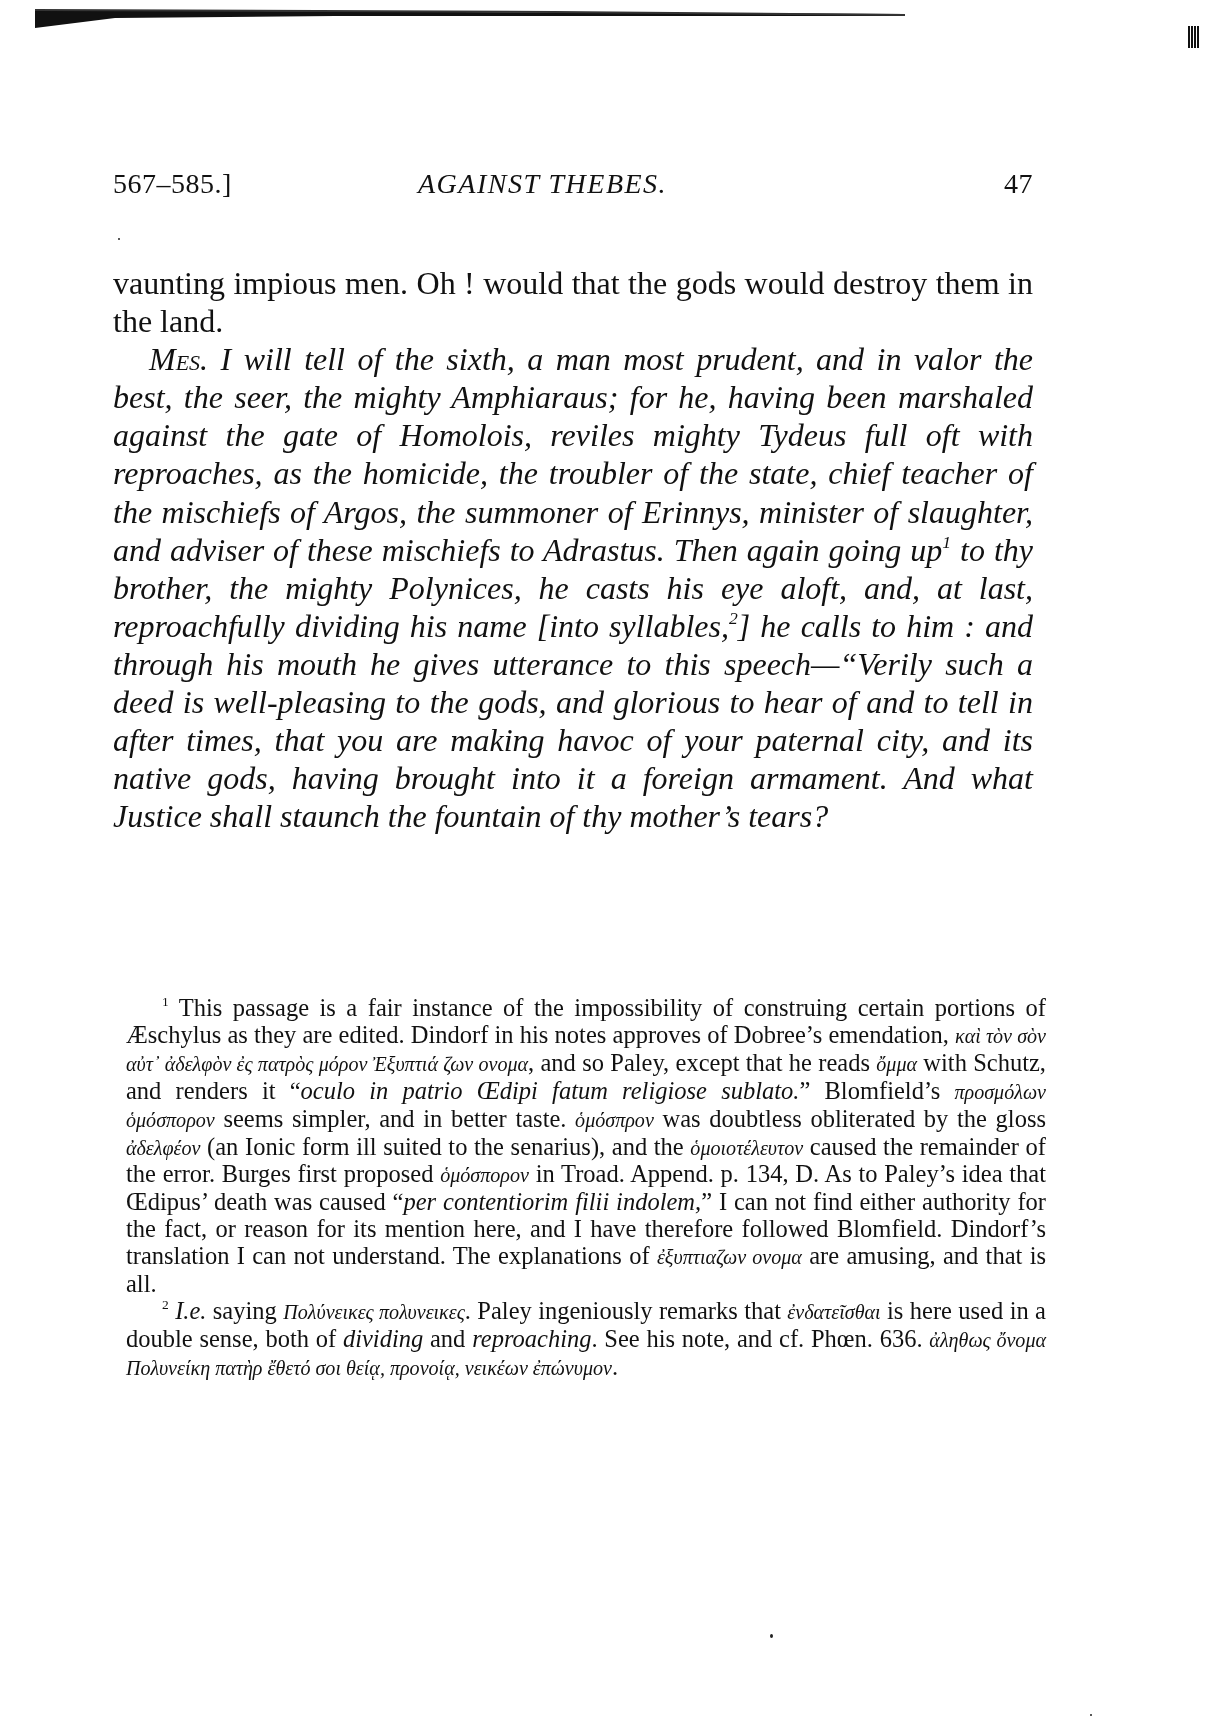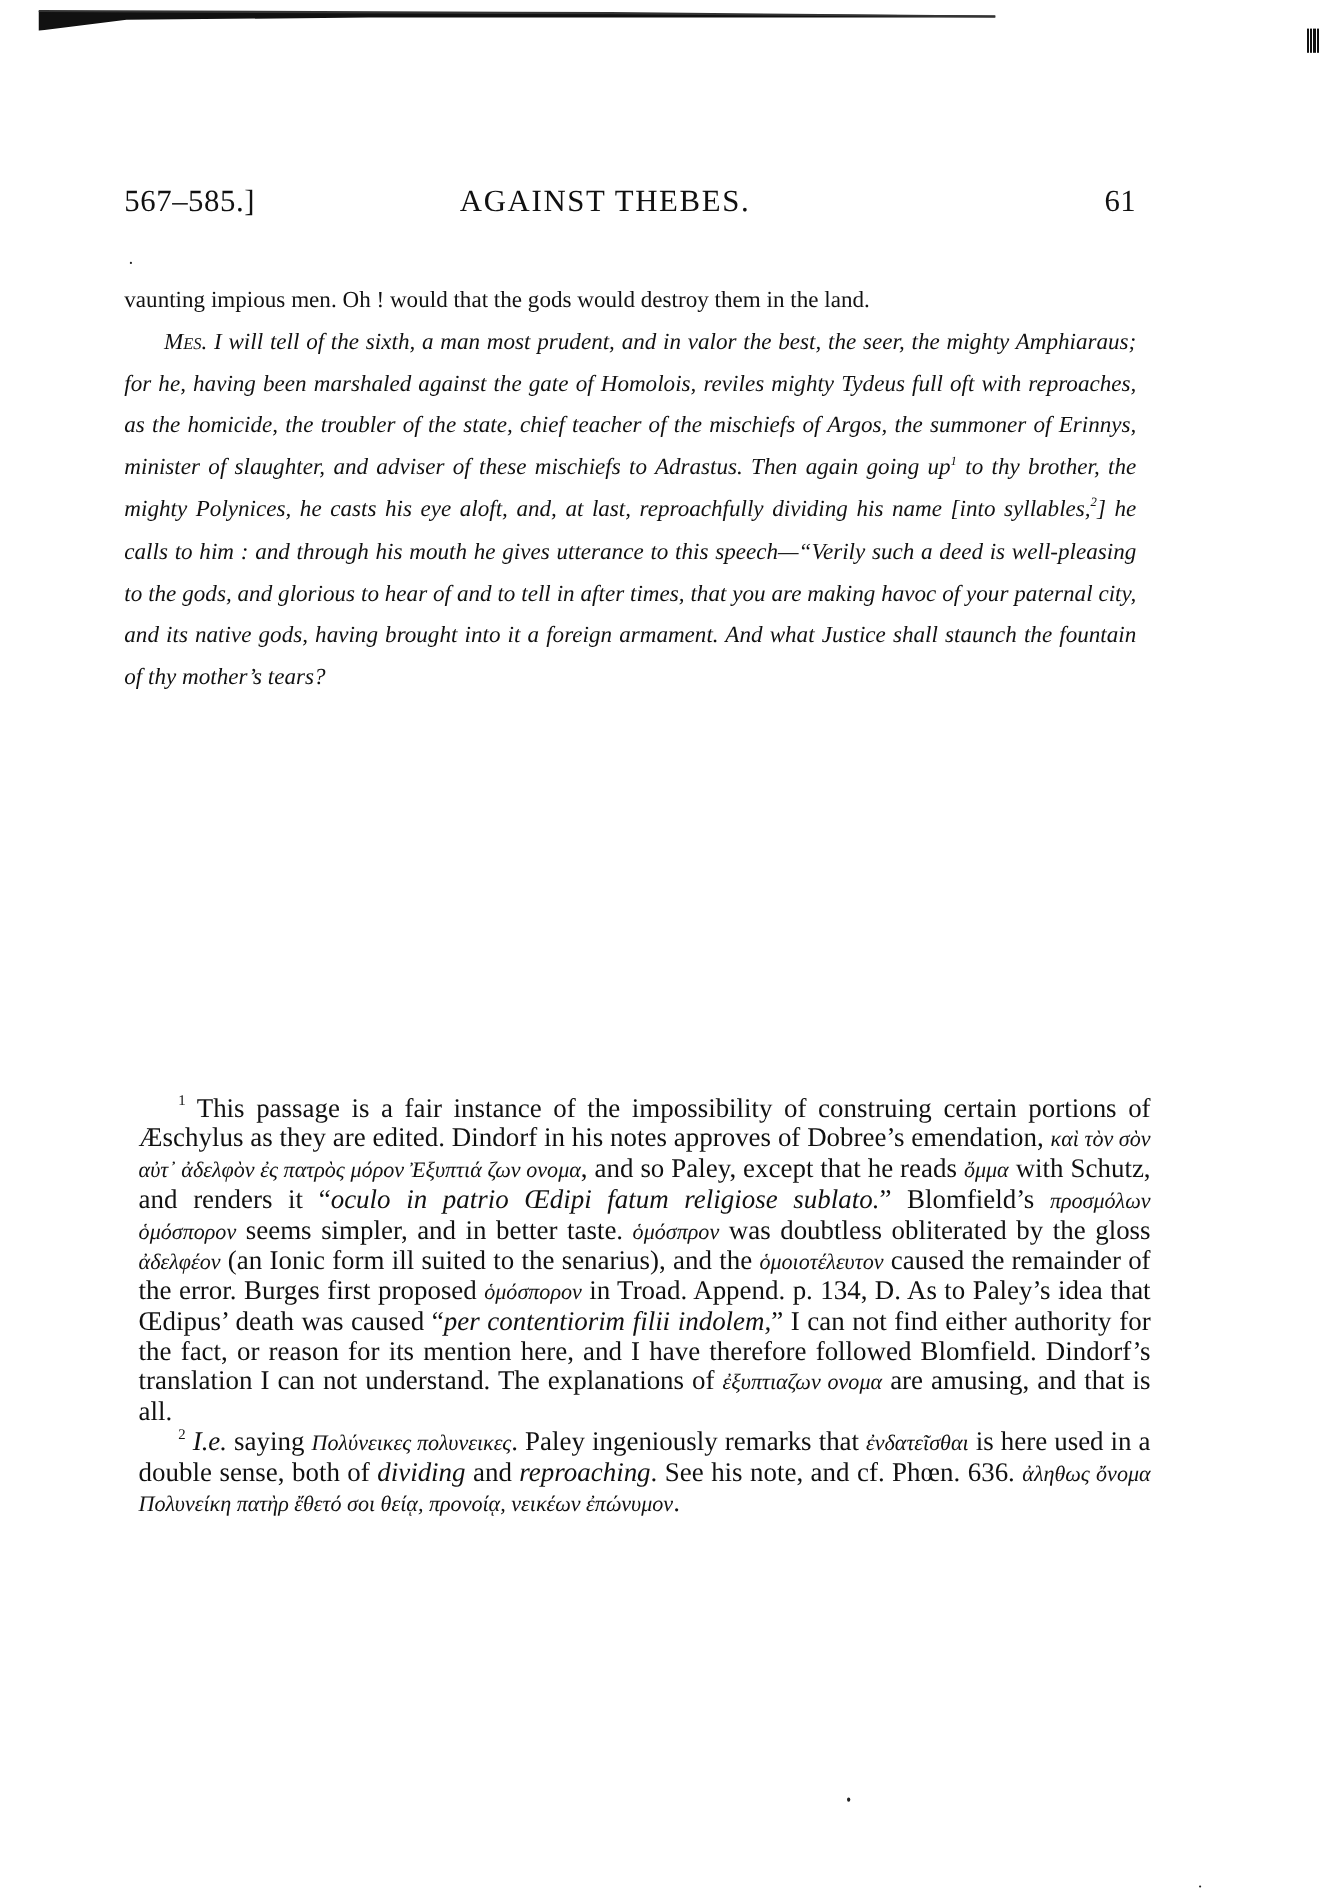--- a/index.html
+++ b/index.html
@@ -12,25 +12,25 @@
   }
   .edge-mark {
     position: absolute; left: 1188px; top: 26px; width: 12px; height: 22px;
     background: repeating-linear-gradient(90deg, #111 0 2px, #fff 2px 3px, #111 3px 5px, #fff 5px 6px);
   }
   .header {
     position: absolute; top: 168px; left: 113px; width: 920px; height: 40px;
     font-size: 28px; letter-spacing: 0.5px;
   }
   .header .lines { position: absolute; left: 0; top: 0; }
-  .header .title { position: absolute; left: 305px; top: 0; letter-spacing: 1.5px; }
+  .header .title { position: absolute; left: 305px; top: 0; letter-spacing: 1.5px; font-style: italic; }
   .header .pageno { position: absolute; right: 0; top: 0; }
   .body-text {
-    position: absolute; left: 113px; top: 253px; width: 920px;
-    font-size: 21px; line-height: 38.1px; text-align: justify;
+    position: absolute; left: 113px; top: 264px; width: 920px;
+    font-size: 32px; line-height: 38.1px; text-align: justify;
   }
   .body-text p { margin: 0; }
   .body-text p.indent { text-indent: 36px; font-style: italic; }
   .speaker { font-variant: small-caps; }
   sup { font-size: 0.55em; line-height: 0; vertical-align: 0.75em; }
   .footnotes {
     position: absolute; left: 126px; top: 995px; width: 920px;
     font-size: 24.5px; line-height: 26.9px; text-align: justify;
   }
   .footnotes p { margin: 0; text-indent: 36px; }
@@ -43,21 +43,21 @@
 
 <svg class="scan-edge" viewBox="0 0 870 22" preserveAspectRatio="none">
   <path d="M0,22 L0,4 L870,8 L870,10 L300,10 L80,12 Z" fill="#111"></path>
   <path d="M0,4 L520,6 L870,9" stroke="#333" stroke-width="2" fill="none"></path>
 </svg>
 <div class="edge-mark"></div>
 
 <div class="header">
   <span class="lines">567–585.]</span>
   <span class="title">AGAINST THEBES.</span>
-  <span class="pageno">61</span>
+  <span class="pageno">47</span>
 </div>
 
 <div class="body-text">
   <p>vaunting impious men.  Oh ! would that the gods would destroy them in the land.</p>
   <p class="indent"><span class="speaker">Mes.</span><span> I will tell of the sixth, a man most prudent, and in valor the best, the seer, the mighty Amphiaraus; for he, having been marshaled against the gate of Homolois, reviles mighty Tydeus full oft with reproaches, as the homicide, the troubler of the state, chief teacher of the mischiefs of Argos, the summoner of Erinnys, minister of slaughter, and adviser of these mischiefs to Adrastus.  Then again going up</span><sup>1</sup><span> to thy brother, the mighty Polynices, he casts his eye aloft, and, at last, reproachfully dividing his name [into syllables,</span><sup>2</sup><span>] he calls to him : and through his mouth he gives utterance to this speech—“Verily such a deed is well-pleasing to the gods, and glorious to hear of and to tell in after times, that you are making havoc of your paternal city, and its native gods, having brought into it a foreign armament.  And what Justice shall staunch the fountain of thy mother’s tears?</span></p>
 </div>
 
 <div class="footnotes">
   <p><sup>1</sup><span> This passage is a fair instance of the impossibility of construing certain portions of Æschylus as they are edited.  Dindorf in his notes approves of Dobree’s emendation, </span><span class="greek">καὶ τὸν σὸν αὐτ᾽ ἀδελφὸν ἐς πατρὸς μόρον Ἐξυπτιά ζων ονομα</span><span>, and so Paley, except that he reads </span><span class="greek">ὄμμα</span><span> with Schutz, and renders it “</span><span class="it">oculo in patrio Œdipi fatum religiose sublato.</span><span>”  Blomfield’s </span><span class="greek">προσμόλων ὁμόσπορον</span><span> seems simpler, and in better taste.  </span><span class="greek">ὁμόσπρον</span><span> was doubtless obliterated by the gloss </span><span class="greek">ἀδελφέον</span><span> (an Ionic form ill suited to the senarius), and the </span><span class="greek">ὁμοιοτέλευτον</span><span> caused the remainder of the error.  Burges first proposed </span><span class="greek">ὁμόσπορον</span><span> in Troad.  Append. p. 134, D.  As to Paley’s idea that Œdipus’ death was caused “</span><span class="it">per contentiorim filii indolem,</span><span>” I can not find either authority for the fact, or reason for its mention here, and I have therefore followed Blomfield.  Dindorf’s translation I can not understand.  The explanations of </span><span class="greek">ἐξυπτιαζων ονομα</span><span> are amusing, and that is all.</span></p>
   <p><sup>2</sup><span class="it"> I.e.</span><span> saying </span><span class="greek">Πολύνεικες πολυνεικες</span><span>.  Paley ingeniously remarks that </span><span class="greek">ἐνδατεῖσθαι</span><span> is here used in a double sense, both of </span><span class="it">dividing</span><span> and </span><span class="it">reproaching</span><span>.  See his note, and cf. Phœn. 636.  </span><span class="greek">ἀληθως ὄνομα Πολυνείκη πατὴρ ἔθετό σοι θείᾳ, προνοίᾳ, νεικέων ἐπώνυμον</span><span>.</span></p>

